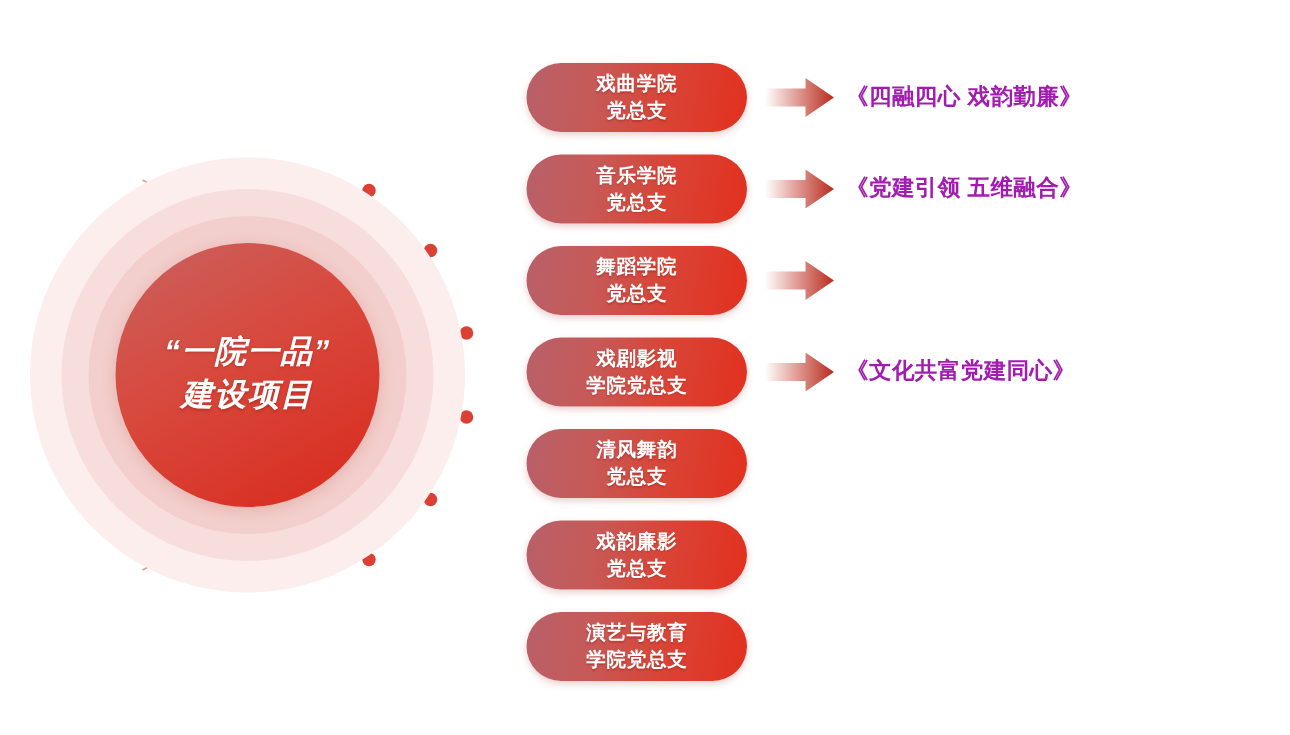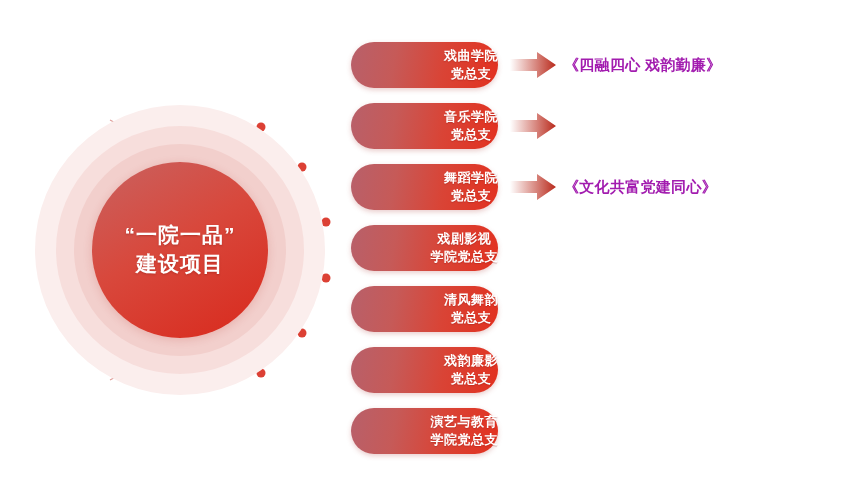--- a/index.html
+++ b/index.html
@@ -12,24 +12,25 @@
     height: 490px;
     background: #ffffff;
     font-family: "Liberation Sans", "DejaVu Sans", sans-serif;
     overflow: hidden;
     position: relative;
   }
 
   
   #emblem {
     position: absolute;
-    left: 15px;
+    left: 0px;
     top: 95px;
     width: 330px;
     height: 310px;
+    font-style: italic;
   }
   .ring {
     position: absolute;
     border-radius: 50%;
     left: 50%;
     top: 50%;
     transform: translate(-50%, -50%);
   }
   .ring-4 {
     width: 290px; height: 290px;
@@ -81,21 +82,21 @@
   .pill {
     position: relative;
     width: 147px;
     height: 46px;
     margin-bottom: 15px;
     border-radius: 23px;
     background: linear-gradient(100deg, #b8606a 0%, #c65a58 30%, #d94436 62%, #e2301f 100%);
     box-shadow: 0 2px 5px rgba(170,60,55,0.25);
     display: flex;
     align-items: center;
-    justify-content: flex-end;
+    justify-content: center;
     box-sizing: border-box;
   }
   .pill-label {
     color: #ffffff;
     font-weight: bold;
     font-size: 13px;
     line-height: 1.42;
     text-align: center;
     letter-spacing: 0.5px;
     white-space: pre-line;
@@ -200,20 +201,32 @@
           <linearGradient id="ag0" x1="0" y1="0" x2="1" y2="0">
         <stop offset="0%" stop-color="#ffffff"></stop>
             <stop offset="100%" stop-color="#b92a1c"></stop>
       </linearGradient>
         </defs>
       <path d="M0 7 L27 7 L27 0 L46 13 L27 26 L27 19 L0 19 Z" fill="url(#ag0)"></path>
     </svg>
     <span class="row-title">《四融四心 戏韵勤廉》</span>
   </div>
 
+  <div class="row">
+    <svg class="arrow" viewBox="0 0 46 26">
+      <defs>
+          <linearGradient id="ag1" x1="0" y1="0" x2="1" y2="0">
+        <stop offset="0%" stop-color="#ffffff"></stop>
+            <stop offset="100%" stop-color="#b92a1c"></stop>
+      </linearGradient>
+        </defs>
+      <path d="M0 7 L27 7 L27 0 L46 13 L27 26 L27 19 L0 19 Z" fill="url(#ag1)"></path>
+    </svg>
+    <span class="row-title">《党建引领 五维融合》</span>
+  </div>
 
 
 
 
   <div class="row">
     <svg class="arrow" viewBox="0 0 46 26">
       <defs>
           <linearGradient id="ag5" x1="0" y1="0" x2="1" y2="0">
         <stop offset="0%" stop-color="#ffffff"></stop>
             <stop offset="100%" stop-color="#b92a1c"></stop>

